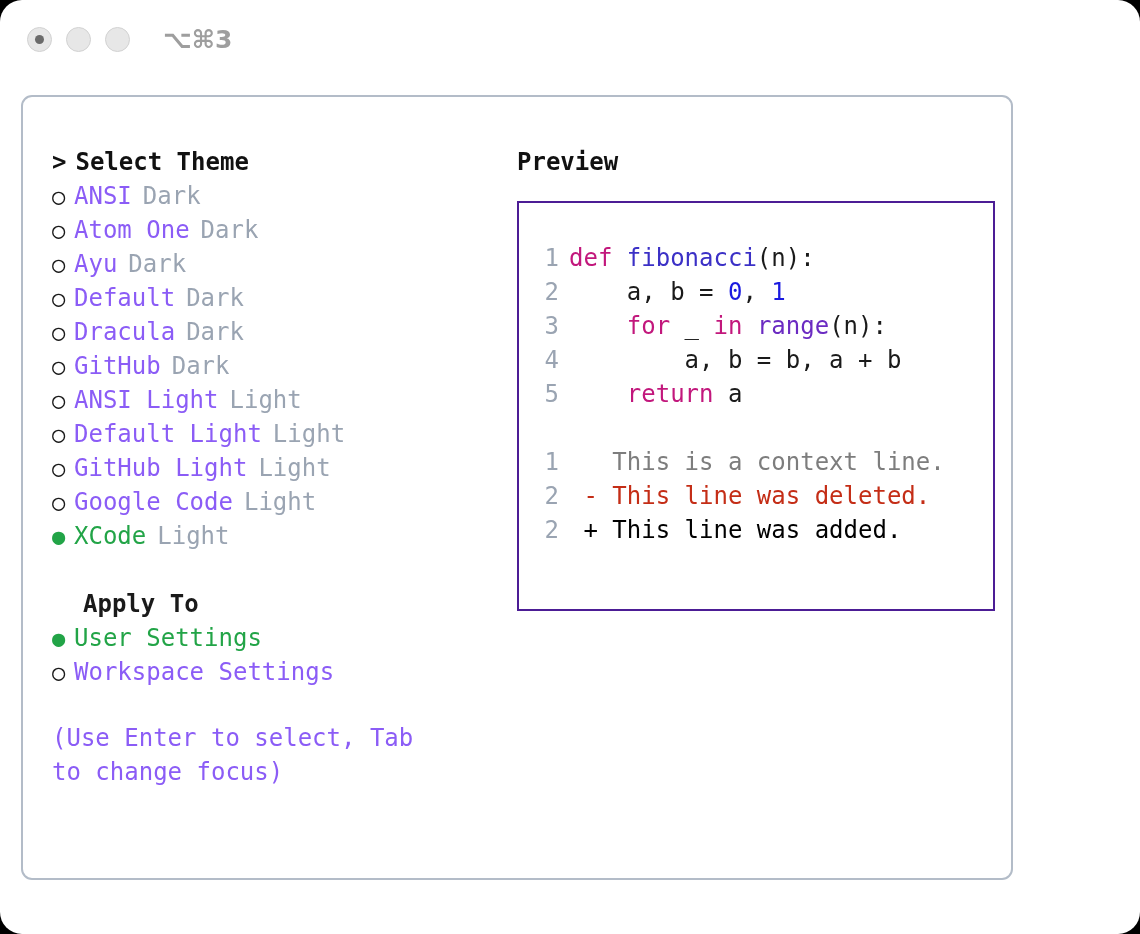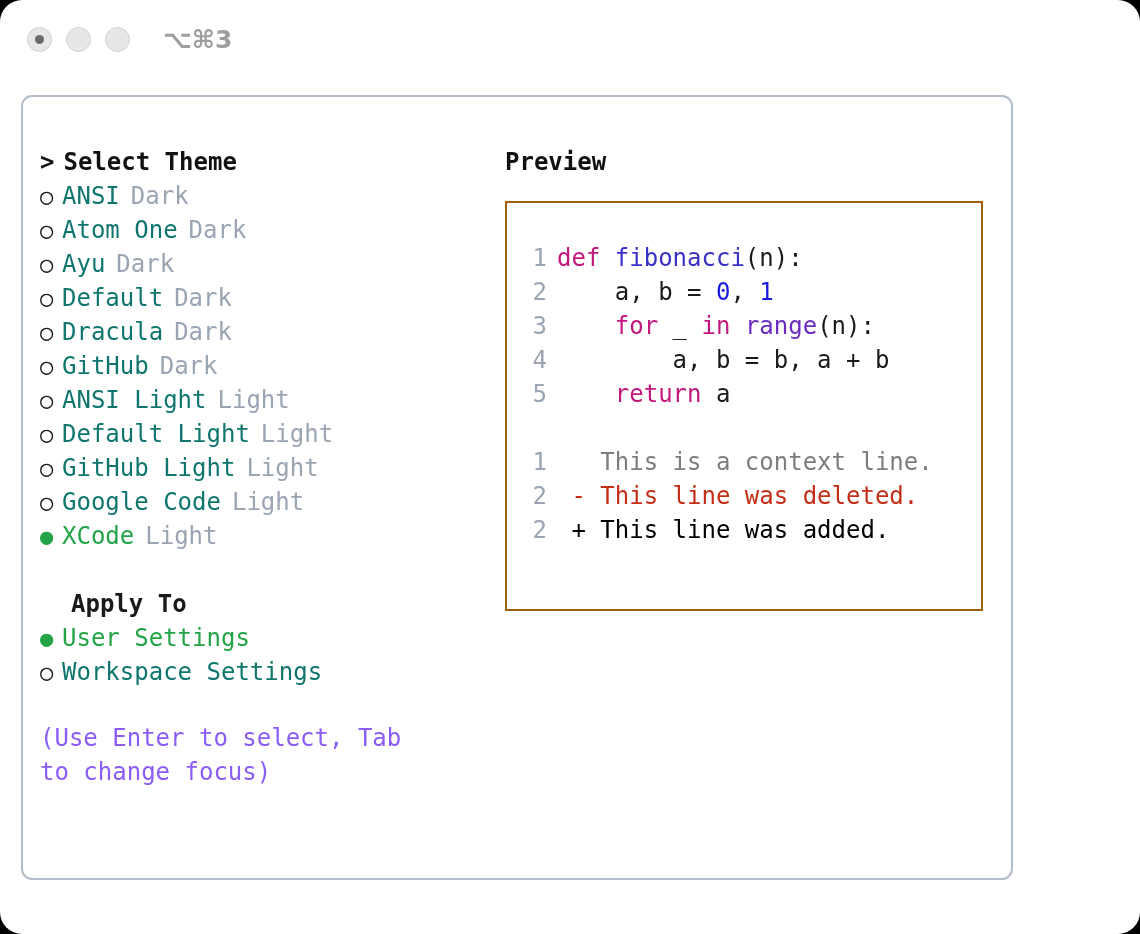--- a/index.html
+++ b/index.html
@@ -84,20 +84,21 @@
     width: 100%;
     height: 100%;
     display: flex;
   }
 
   
   #left-col {
     width: 470px;
     padding: 48px 0 0 17px;
     box-sizing: border-box;
+    margin-left: 12px;
   }
 
   .row {
     height: 34px;
     line-height: 34px;
     font-size: 24px;
     white-space: nowrap;
     color: #1a1a1a;
   }
 
@@ -109,21 +110,21 @@
 
   .bullet {
     display: inline-block;
     width: 22px;
     text-align: left;
     font-size: 22px;
   }
   .bullet.unsel { color: #1a1a1a; }
   .bullet.sel   { color: #22a447; }
 
-  .item-name { color: #0f766e; }
+  .item-name { color: #8b5cf6; }
   .item-name.selected { color: #22a447; }
   .item-tag  { color: #9aa4b2; margin-left: 11px; }
 
   .spacer-sm { height: 34px; }
 
   .apply-title {
     font-size: 24px;
     color: #1a1a1a;
     padding-left: 31px;
     height: 34px;
@@ -148,21 +149,21 @@
   #preview-heading {
     font-size: 24px;
     font-weight: bold;
     color: #111111;
     line-height: 34px;
   }
   #preview-box {
     margin-top: 22px;
     width: 478px;
     height: 410px;
-    border: 2px solid #a16207;
+    border: 2px solid #4c1d95;
     box-sizing: border-box;
     background: #ffffff;
     padding: 38px 0 0 14px;
   }
   .code-line {
     font-size: 24px;
     line-height: 34px;
     white-space: pre;
   }
   .ln {

